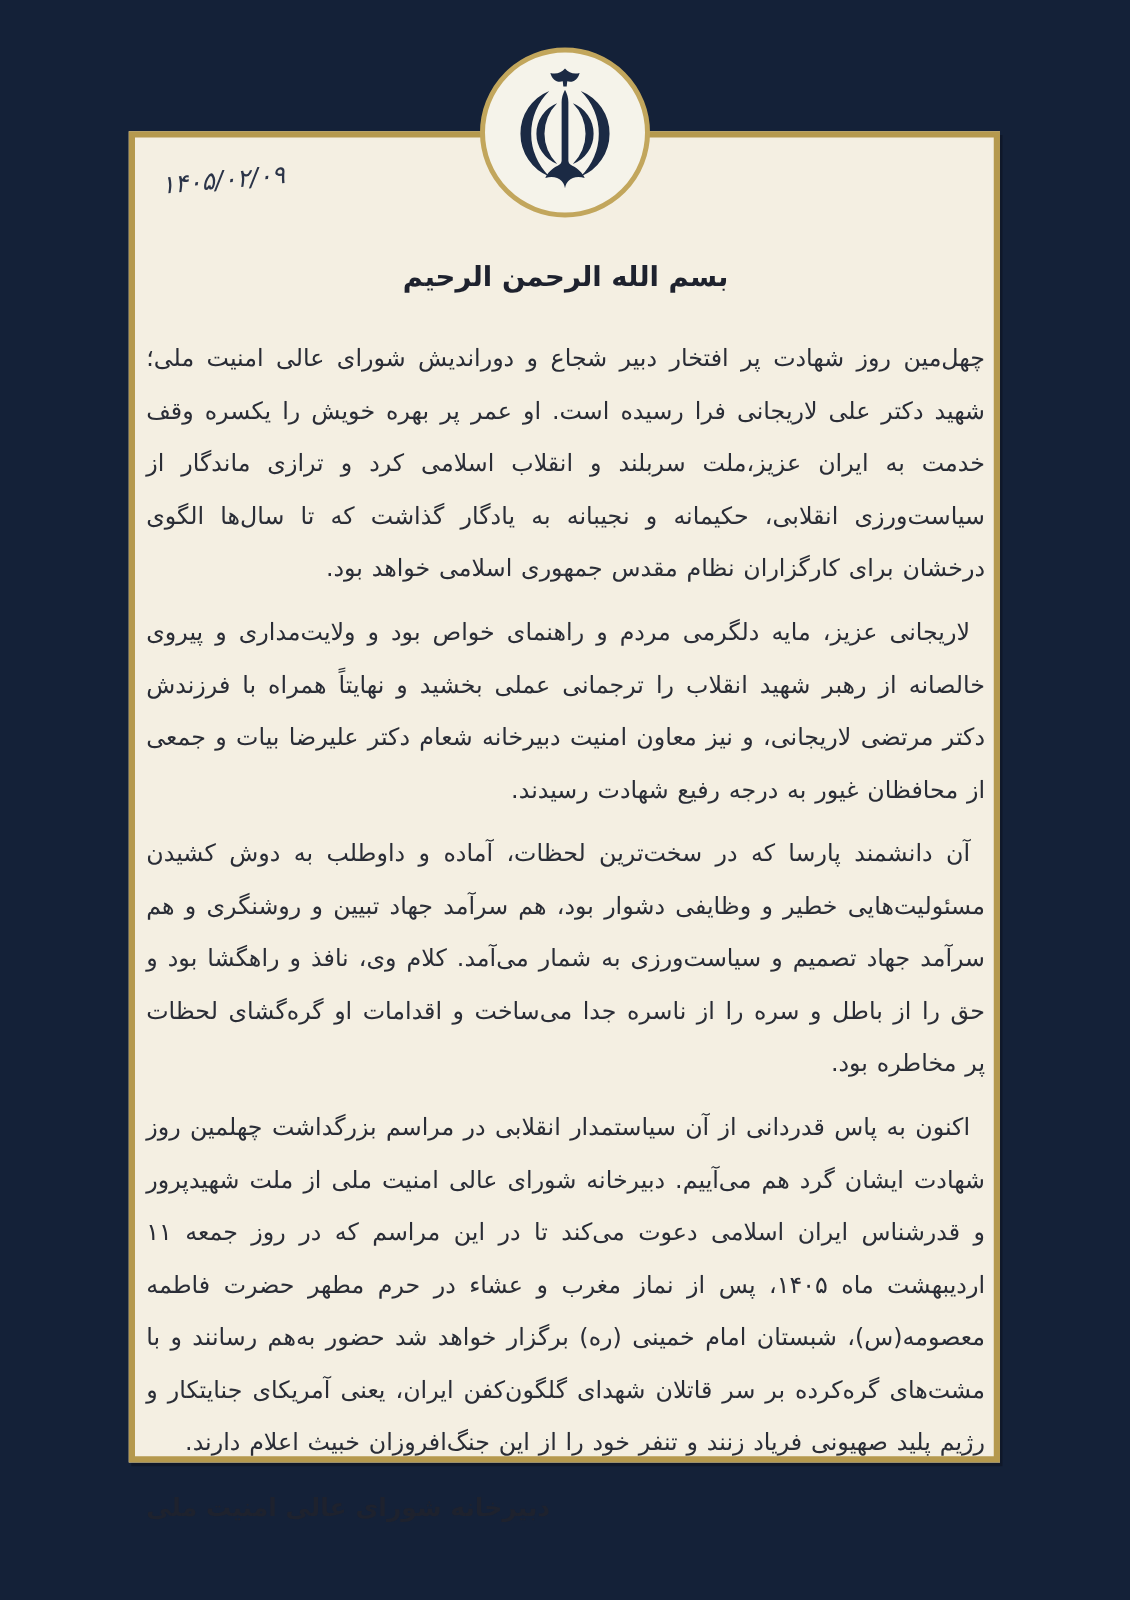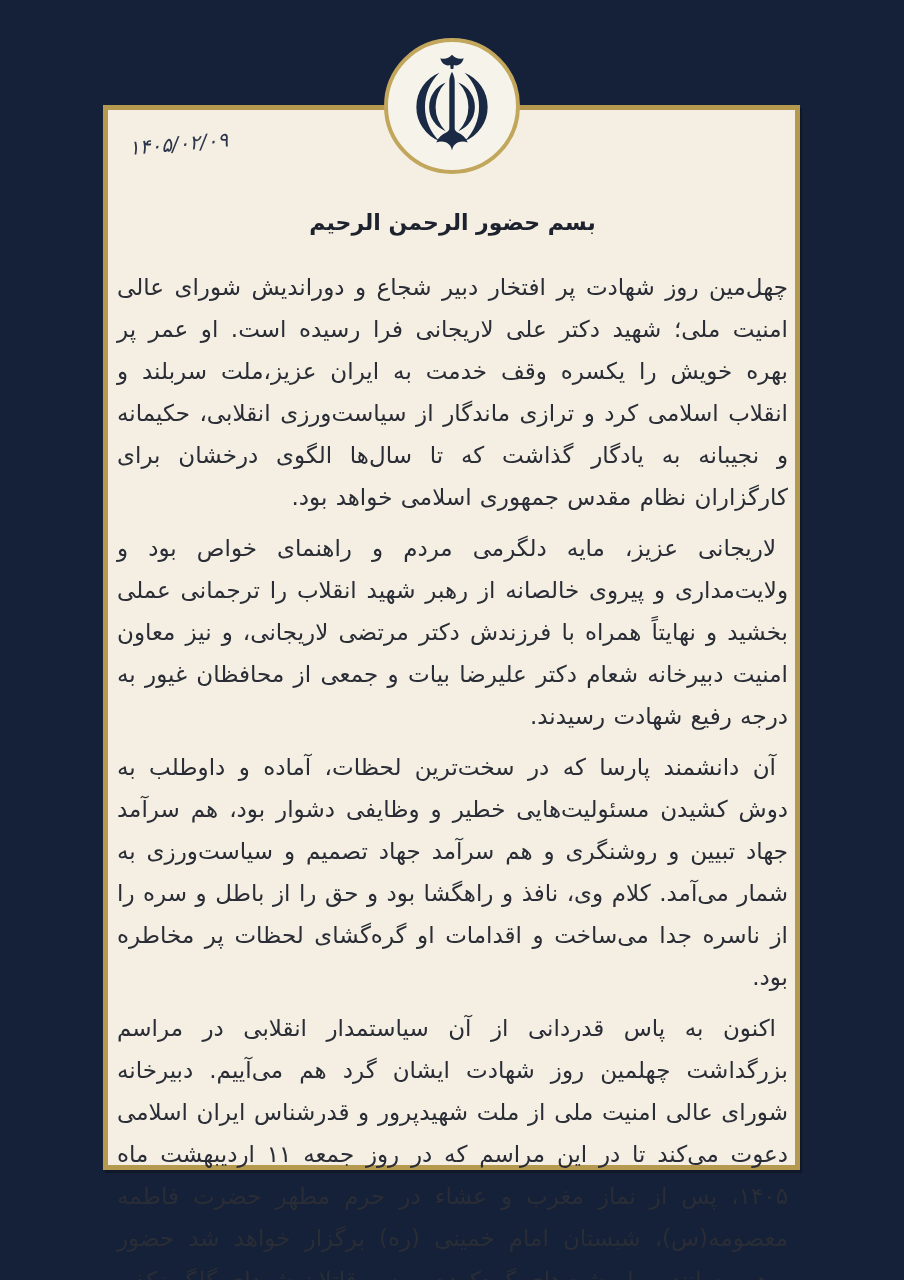--- a/index.html
+++ b/index.html
@@ -58,21 +58,21 @@
   .basmala{
     margin:97px 0 0 0;
     text-align:center;
     font-size:22px;
     line-height:32px;
     font-weight:bold;
     color:#1e222e;
   }
   .para{
     margin:9px 0 0 0;
-    font-size:23px;
+    font-size:19px;
     line-height:42px;
     text-align:justify;
     word-spacing:1px;
   }
   .para.first{margin-top:27px;}
   .para.indent{text-indent:12px;}
   .signature{
     margin:16px 0 0 0;
     font-size:20px;
     line-height:30px;
@@ -101,21 +101,21 @@
           </g>
 
           <use href="#cres" transform="translate(200 0) scale(-1 1)"></use>
         </g>
       </svg>
     </div>
 
     <div class="letter-date" dir="rtl">۱۴۰۵/۰۲/۰۹</div>
 
     <div class="content">
-      <div class="basmala">بسم حضور الرحمن الرحیم</div>
+      <div class="basmala">بسم الله الرحمن الرحیم</div>
 
       <p class="para first">چهل‌مین روز شهادت پر افتخار دبیر شجاع و دوراندیش شورای عالی امنیت ملی؛ شهید دکتر علی لاریجانی فرا رسیده است. او عمر پر بهره خویش را یکسره وقف خدمت به ایران عزیز،ملت سربلند و انقلاب اسلامی کرد و ترازی ماندگار از سیاست‌ورزی انقلابی، حکیمانه و نجیبانه به یادگار گذاشت که تا سال‌ها الگوی درخشان برای کارگزاران نظام مقدس جمهوری اسلامی خواهد بود.</p>
 
       <p class="para indent">لاریجانی عزیز، مایه دلگرمی مردم و راهنمای خواص بود و ولایت‌مداری و پیروی خالصانه از رهبر شهید انقلاب را ترجمانی عملی بخشید و نهایتاً همراه با فرزندش دکتر مرتضی لاریجانی، و نیز معاون امنیت دبیرخانه شعام دکتر علیرضا بیات و جمعی از محافظان غیور به درجه رفیع شهادت رسیدند.</p>
 
       <p class="para indent">آن دانشمند پارسا که در سخت‌ترین لحظات، آماده و داوطلب به دوش کشیدن مسئولیت‌هایی خطیر و وظایفی دشوار بود، هم سرآمد جهاد تبیین و روشنگری و هم سرآمد جهاد تصمیم و سیاست‌ورزی به شمار می‌آمد. کلام وی، نافذ و راهگشا بود و حق را از باطل و سره را از ناسره جدا می‌ساخت و اقدامات او گره‌گشای لحظات پر مخاطره بود.</p>
 
       <p class="para indent">اکنون به پاس قدردانی از آن سیاستمدار انقلابی در مراسم بزرگداشت چهلمین روز شهادت ایشان گرد هم می‌آییم. دبیرخانه شورای عالی امنیت ملی از ملت شهیدپرور و قدرشناس ایران اسلامی دعوت می‌کند تا در این مراسم که در روز جمعه ۱۱ اردیبهشت ماه ۱۴۰۵، پس از نماز مغرب و عشاء در حرم مطهر حضرت فاطمه معصومه(س)، شبستان امام خمینی (ره) برگزار خواهد شد حضور به‌هم رسانند و با مشت‌های گره‌کرده بر سر قاتلان شهدای گلگون‌کفن ایران، یعنی آمریکای جنایتکار و رژیم پلید صهیونی فریاد زنند و تنفر خود را از این جنگ‌افروزان خبیث اعلام دارند.</p>
 
       <div class="signature">دبیرخانه شورای عالی امنیت ملی</div>

